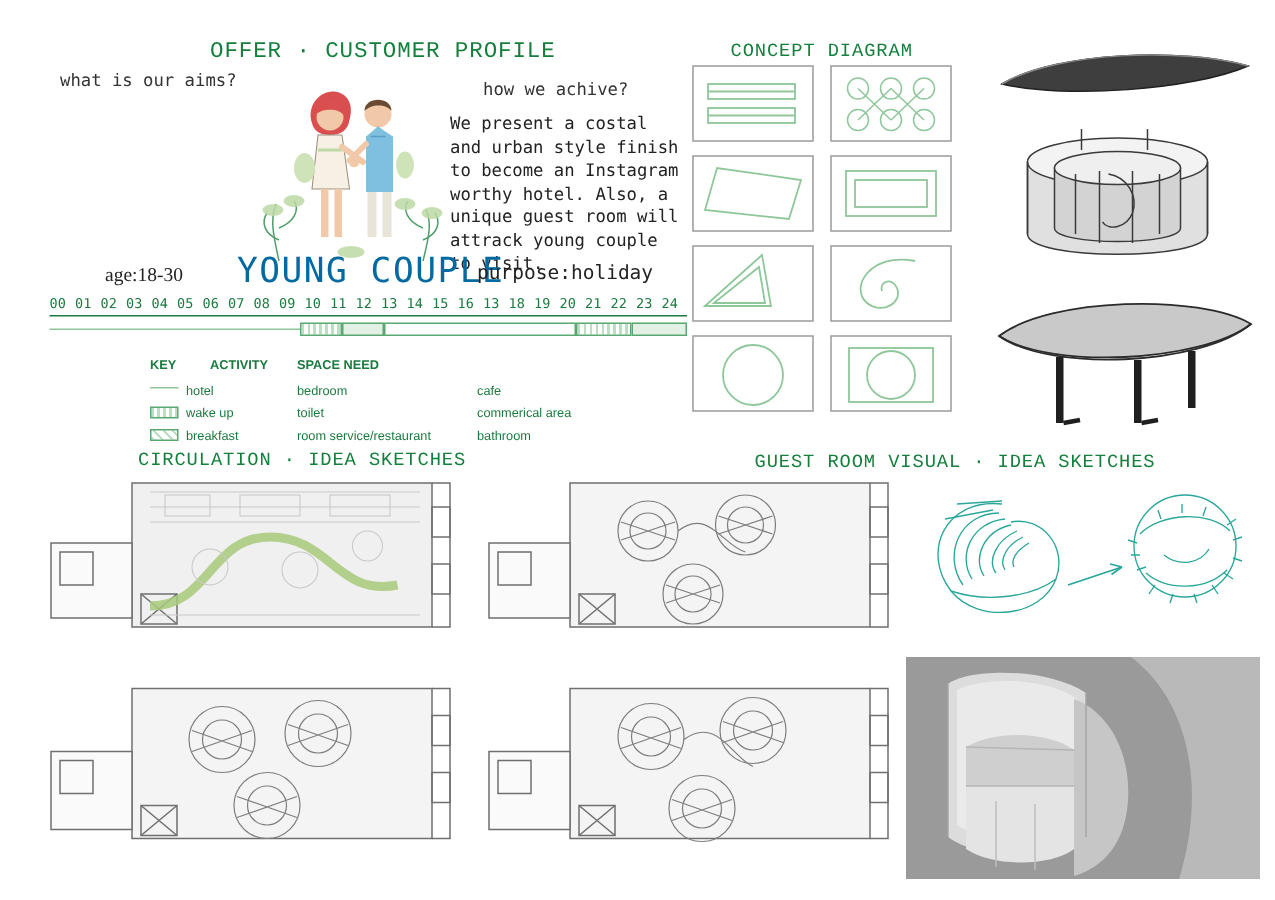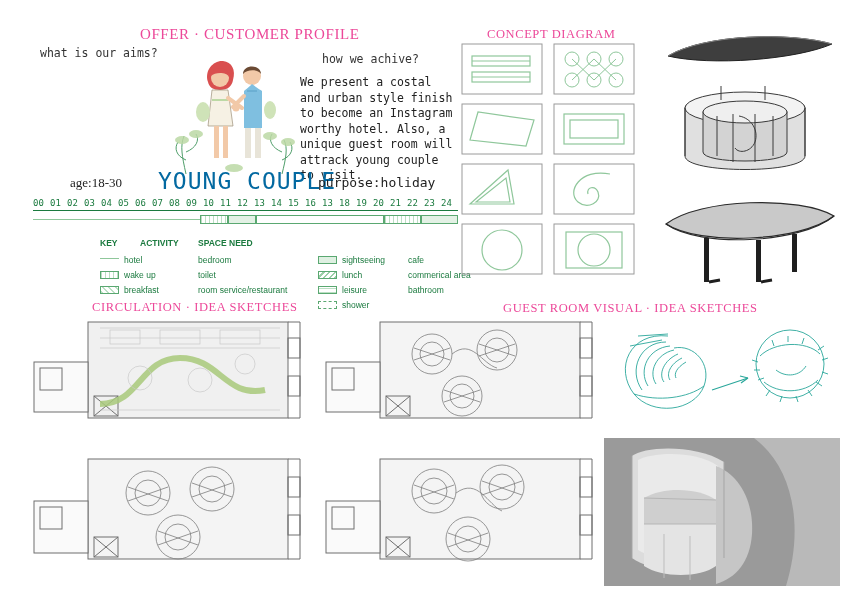--- a/index.html
+++ b/index.html
@@ -11,24 +11,24 @@
     position:relative;
     overflow:hidden;
   }
   .board{position:absolute;inset:0;}
 
   
   .abs{position:absolute;}
 
   
   .sect-title{
-    font-family:Liberation Serif, serif;
+    font-family:Liberation Mono, monospace;
     font-size:15px;
     letter-spacing:0.6px;
-    color:#ec4899;
+    color:#15803d;
     white-space:nowrap;
   }
   .sect-title.small{font-size:12.5px;}
 
   
   .q-text{
     font-family:"DejaVu Sans Mono", monospace;
     font-size:11.5px;
     color:#333;
     white-space:nowrap;
@@ -211,38 +211,20 @@
         <div class="lrow">
             <span>bedroom</span>
           </div>
         <div class="lrow">
             <span>toilet</span>
           </div>
         <div class="lrow">
             <span>room service/restaurant</span>
           </div>
       </div>
-      <div style="width:90px;">
-        <div class="lrow">
-            <span class="sw fill"></span>
-            <span>sightseeing</span>
-          </div>
-        <div class="lrow">
-            <span class="sw diag"></span>
-            <span>lunch</span>
-          </div>
-        <div class="lrow">
-            <span class="sw grid"></span>
-            <span>leisure</span>
-          </div>
-        <div class="lrow">
-            <span class="sw" style="border-style:dashed;"></span>
-            <span>shower</span>
-          </div>
-      </div>
       <div style="width:110px;">
         <div class="lrow">
             <span>cafe</span>
           </div>
         <div class="lrow">
             <span>commerical area</span>
           </div>
         <div class="lrow">
             <span>bathroom</span>
           </div>

